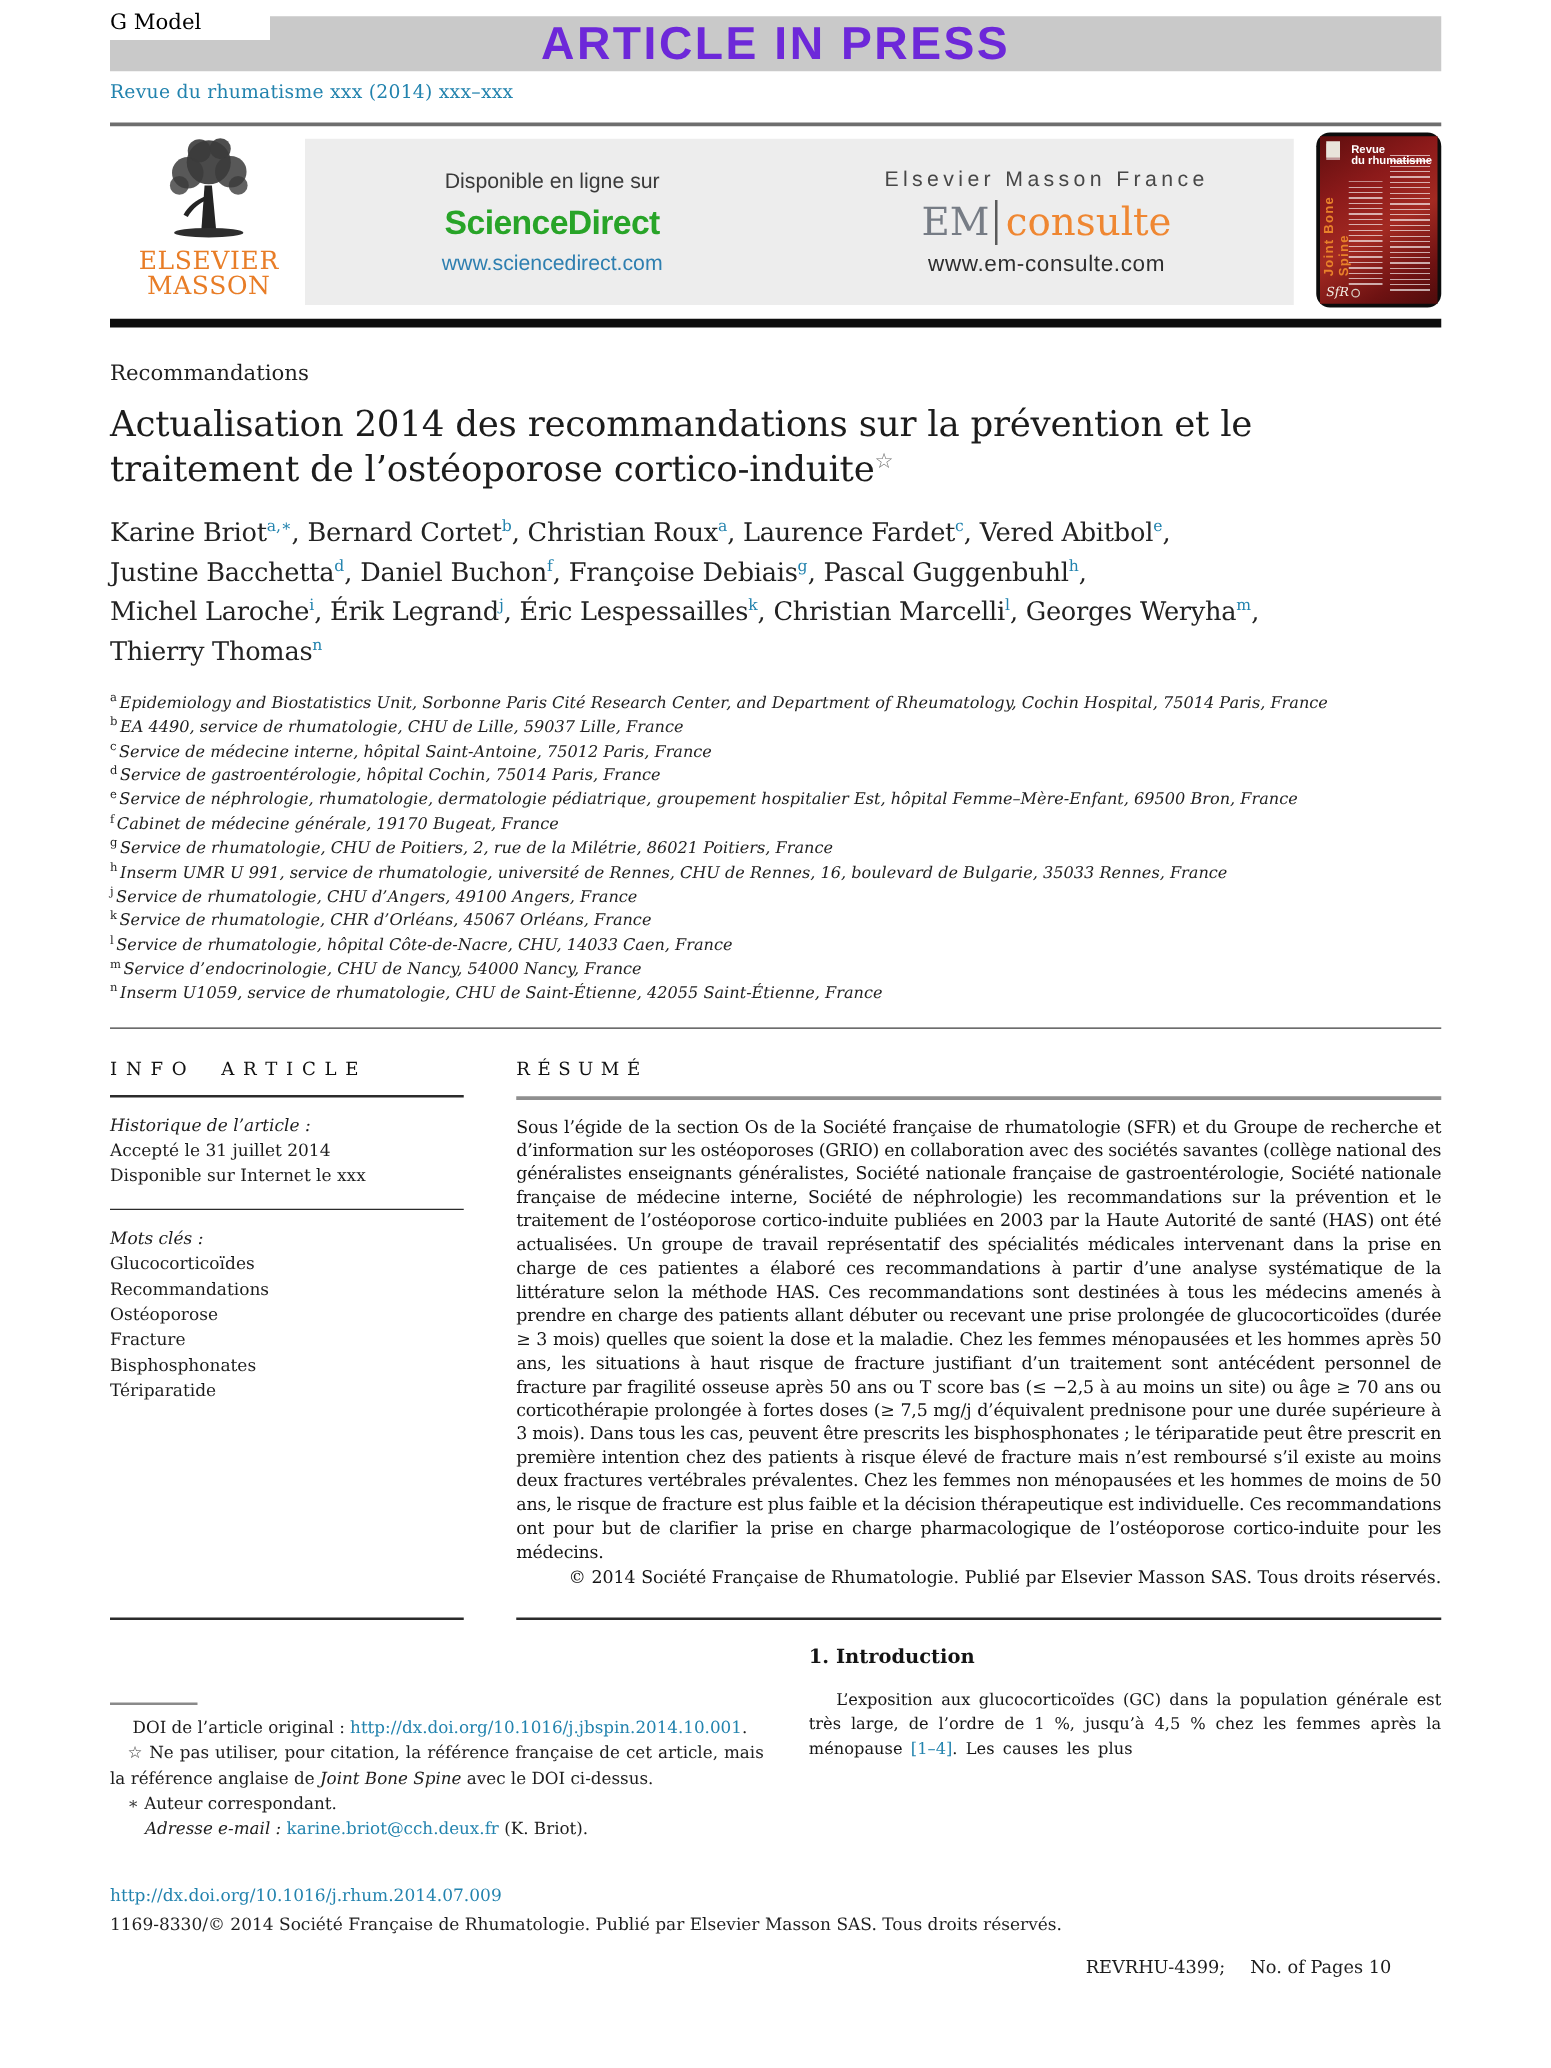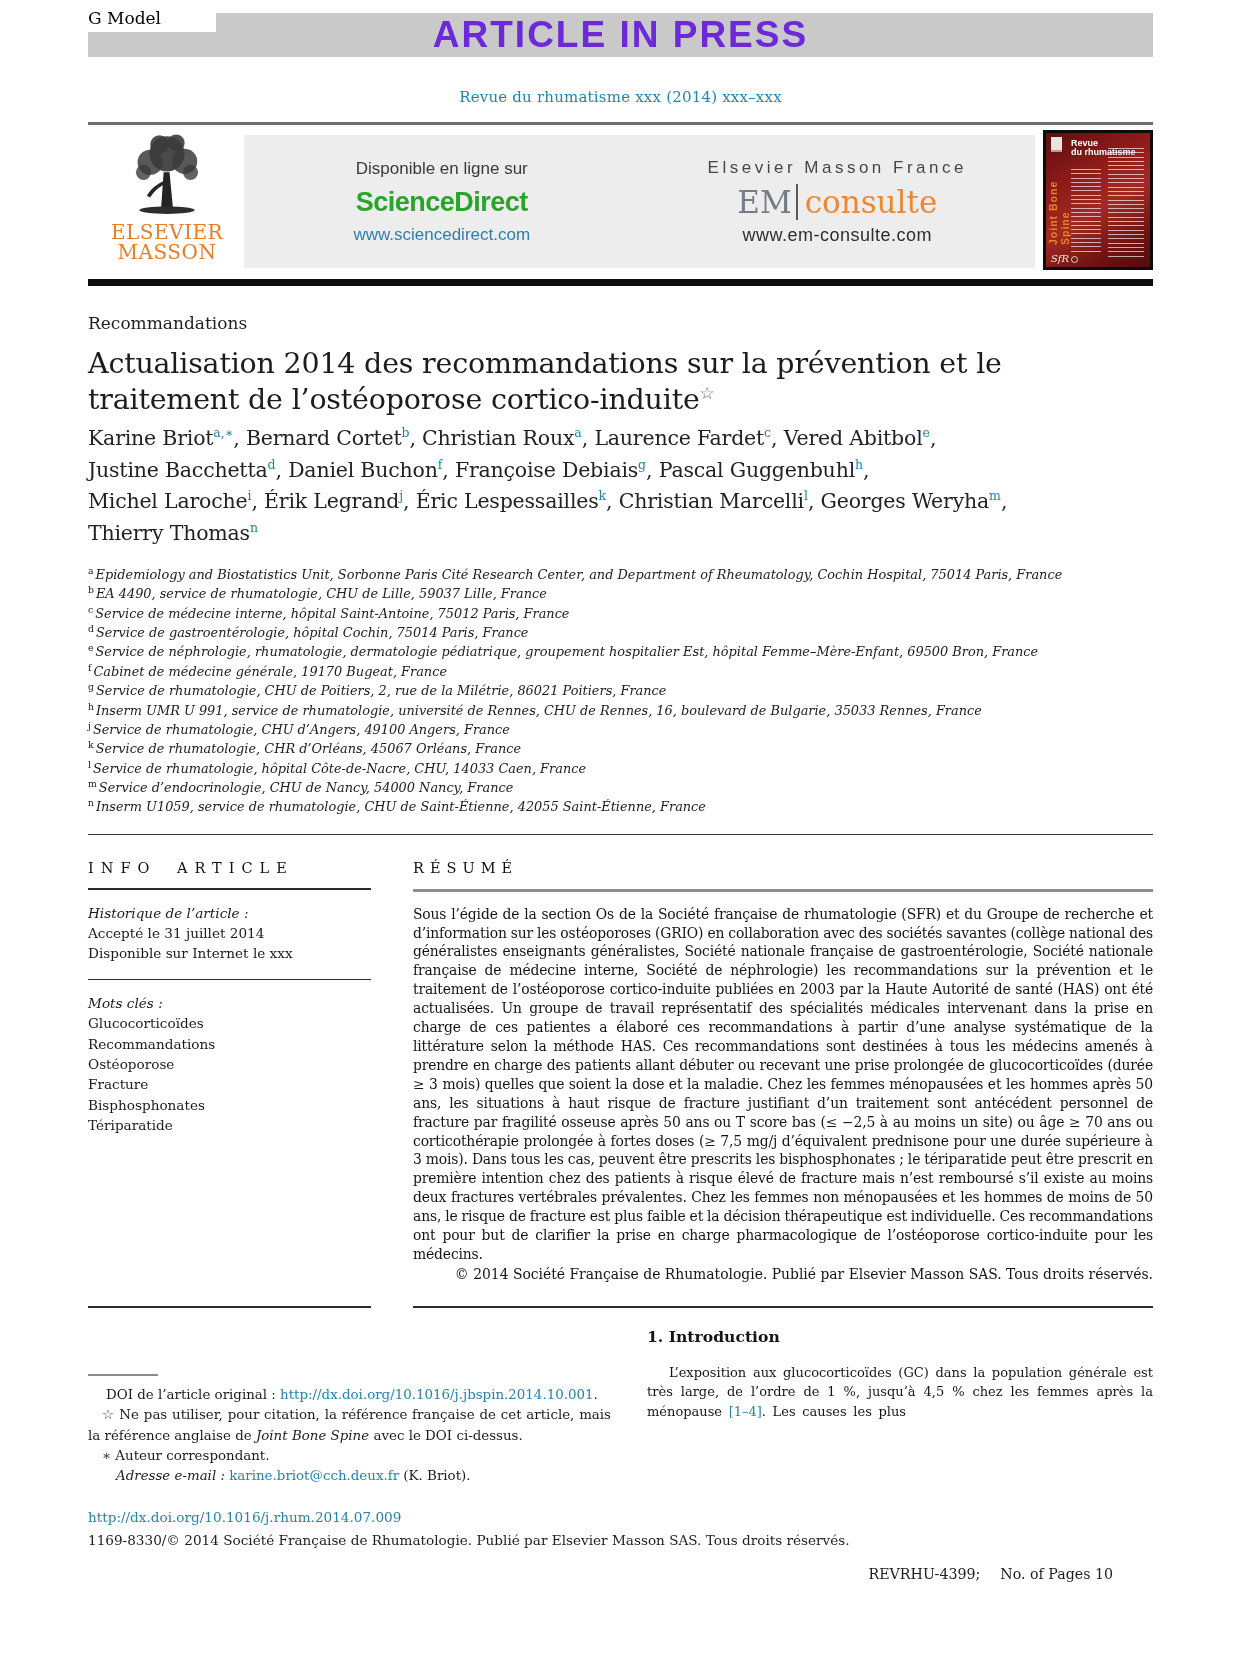--- a/index.html
+++ b/index.html
@@ -27,22 +27,22 @@
   .aip-band{position:absolute;left:0;right:0;top:3px;height:44px;background:var(--band_gray);text-align:center;}
   .aip-band .aip-text{
     font-family:"Liberation Sans", sans-serif;font-weight:bold;font-size:37px;color:#6d28d9;
     letter-spacing:2px;line-height:44px;
   }
   .gmodel{
     position:absolute;left:-2px;top:-3px;background:#ffffff;
     padding:1px 55px 4px 2px;font-size:17px;color:#000;
   }
   .journal-line{
-    text-align:center;font-size:15px;color:var(--link_teal);
-    margin-top:30px;letter-spacing:.2px;
+    font-size:15px;color:var(--link_teal);
+    margin-top:6px;letter-spacing:.2px;
   }
   .rule-top{border:0;border-top:3px solid #6e6e6e;margin-top:16px;}
 
   
   .banner{position:relative;height:140px;margin-top:5px;}
   .elsevier{position:absolute;left:6px;top:2px;width:146px;text-align:center;}
   .elsevier .pub-name{
     color:var(--elsevier_orange);font-size:20px;line-height:1.02;letter-spacing:.5px;margin-top:2px;
   }
   .gray-box{
@@ -54,21 +54,21 @@
   .sd-logo{font-size:27px;font-weight:bold;color:var(--sciencedirect_green);margin-top:8px;letter-spacing:-.5px;}
   .sd-url{font-size:17px;color:#2e7fb0;margin-top:7px;}
   .em-line1{font-size:17px;color:#474747;letter-spacing:3.5px;}
   .em-logo{margin-top:6px;display:flex;align-items:flex-end;justify-content:center;font-family:"DejaVu Serif",serif;}
   .em-gray{font-size:31px;color:#767c85;}
   .em-bar{display:inline-block;width:2px;height:36px;background:#5a5a5a;margin:0 7px 0 4px;}
   .em-orange{font-size:31px;color:var(--consulte_orange);}
   .em-url{font-size:18px;color:#2e2e2e;margin-top:5px;letter-spacing:.5px;}
 
   
-  .cover{position:absolute;right:0;top:0;width:110px;height:140px;background:#0c0c0c;padding:3px;}
+  .cover{position:absolute;right:0;top:0;width:100px;height:140px;background:#0c0c0c;padding:3px;border-radius:11px;}
   .cover-inner{
     width:100%;height:100%;position:relative;overflow:hidden;
     background:linear-gradient(150deg,#5f0e0e 0%,var(--cover_maroon) 30%,#a32a22 55%,#6e1212 82%,#4f0c0c 100%);
   }
   .cover-mark{position:absolute;top:4px;left:5px;width:11px;height:13px;background:#e9e4da;
     box-shadow:0 2px 0 rgba(255,255,255,.55);}
   .cover-title{
     position:absolute;top:6px;left:25px;color:#fff;
     font-family:"Liberation Sans",sans-serif;font-weight:bold;font-size:9px;line-height:1.05;text-align:left;
   }
@@ -85,21 +85,21 @@
   .cover-sfr .ring{display:inline-block;width:7px;height:7px;border:1.5px solid #d8d2c6;border-radius:50%;margin-left:2px;vertical-align:-1px;}
 
   .thick-rule{height:7px;background:#0e0e0e;margin-top:9px;}
 
   
   .section-label{margin-top:27px;font-size:17px;color:#1f1f1f;}
   .article-title{
     margin-top:13px;font-size:28.5px;font-weight:normal;line-height:1.28;color:#1c1c1c;letter-spacing:-.2px;
   }
   .article-title .star{font-size:17px;color:#6f6f6f;vertical-align:super;line-height:0;}
-  .authors{margin-top:4px;font-size:20.5px;line-height:1.55;color:#222;letter-spacing:-.2px;}
+  .authors{margin-top:16px;font-size:20.5px;line-height:1.55;color:#222;letter-spacing:-.2px;}
   .authors sup{color:var(--link_teal);font-size:61%;letter-spacing:0;}
   .affiliations{margin-top:15px;font-size:12.9px;line-height:1.4;color:#202020;}
   .affiliation{font-style:italic;}
   .affiliation sup{font-style:normal;font-size:72%;margin-right:2px;}
   .rule-affil{border:0;border-top:1.5px solid #3c3c3c;margin-top:17px;}
 
   
   .abs-grid{display:grid;grid-template-columns:283px 1fr;column-gap:42px;margin-top:19px;}
   .abs-col{border-bottom:2px solid #2b2b2b;padding-bottom:24px;}
   .info-heading{font-size:14.5px;font-weight:normal;letter-spacing:7px;word-spacing:9px;margin:6px 0 12px;color:#111;}

